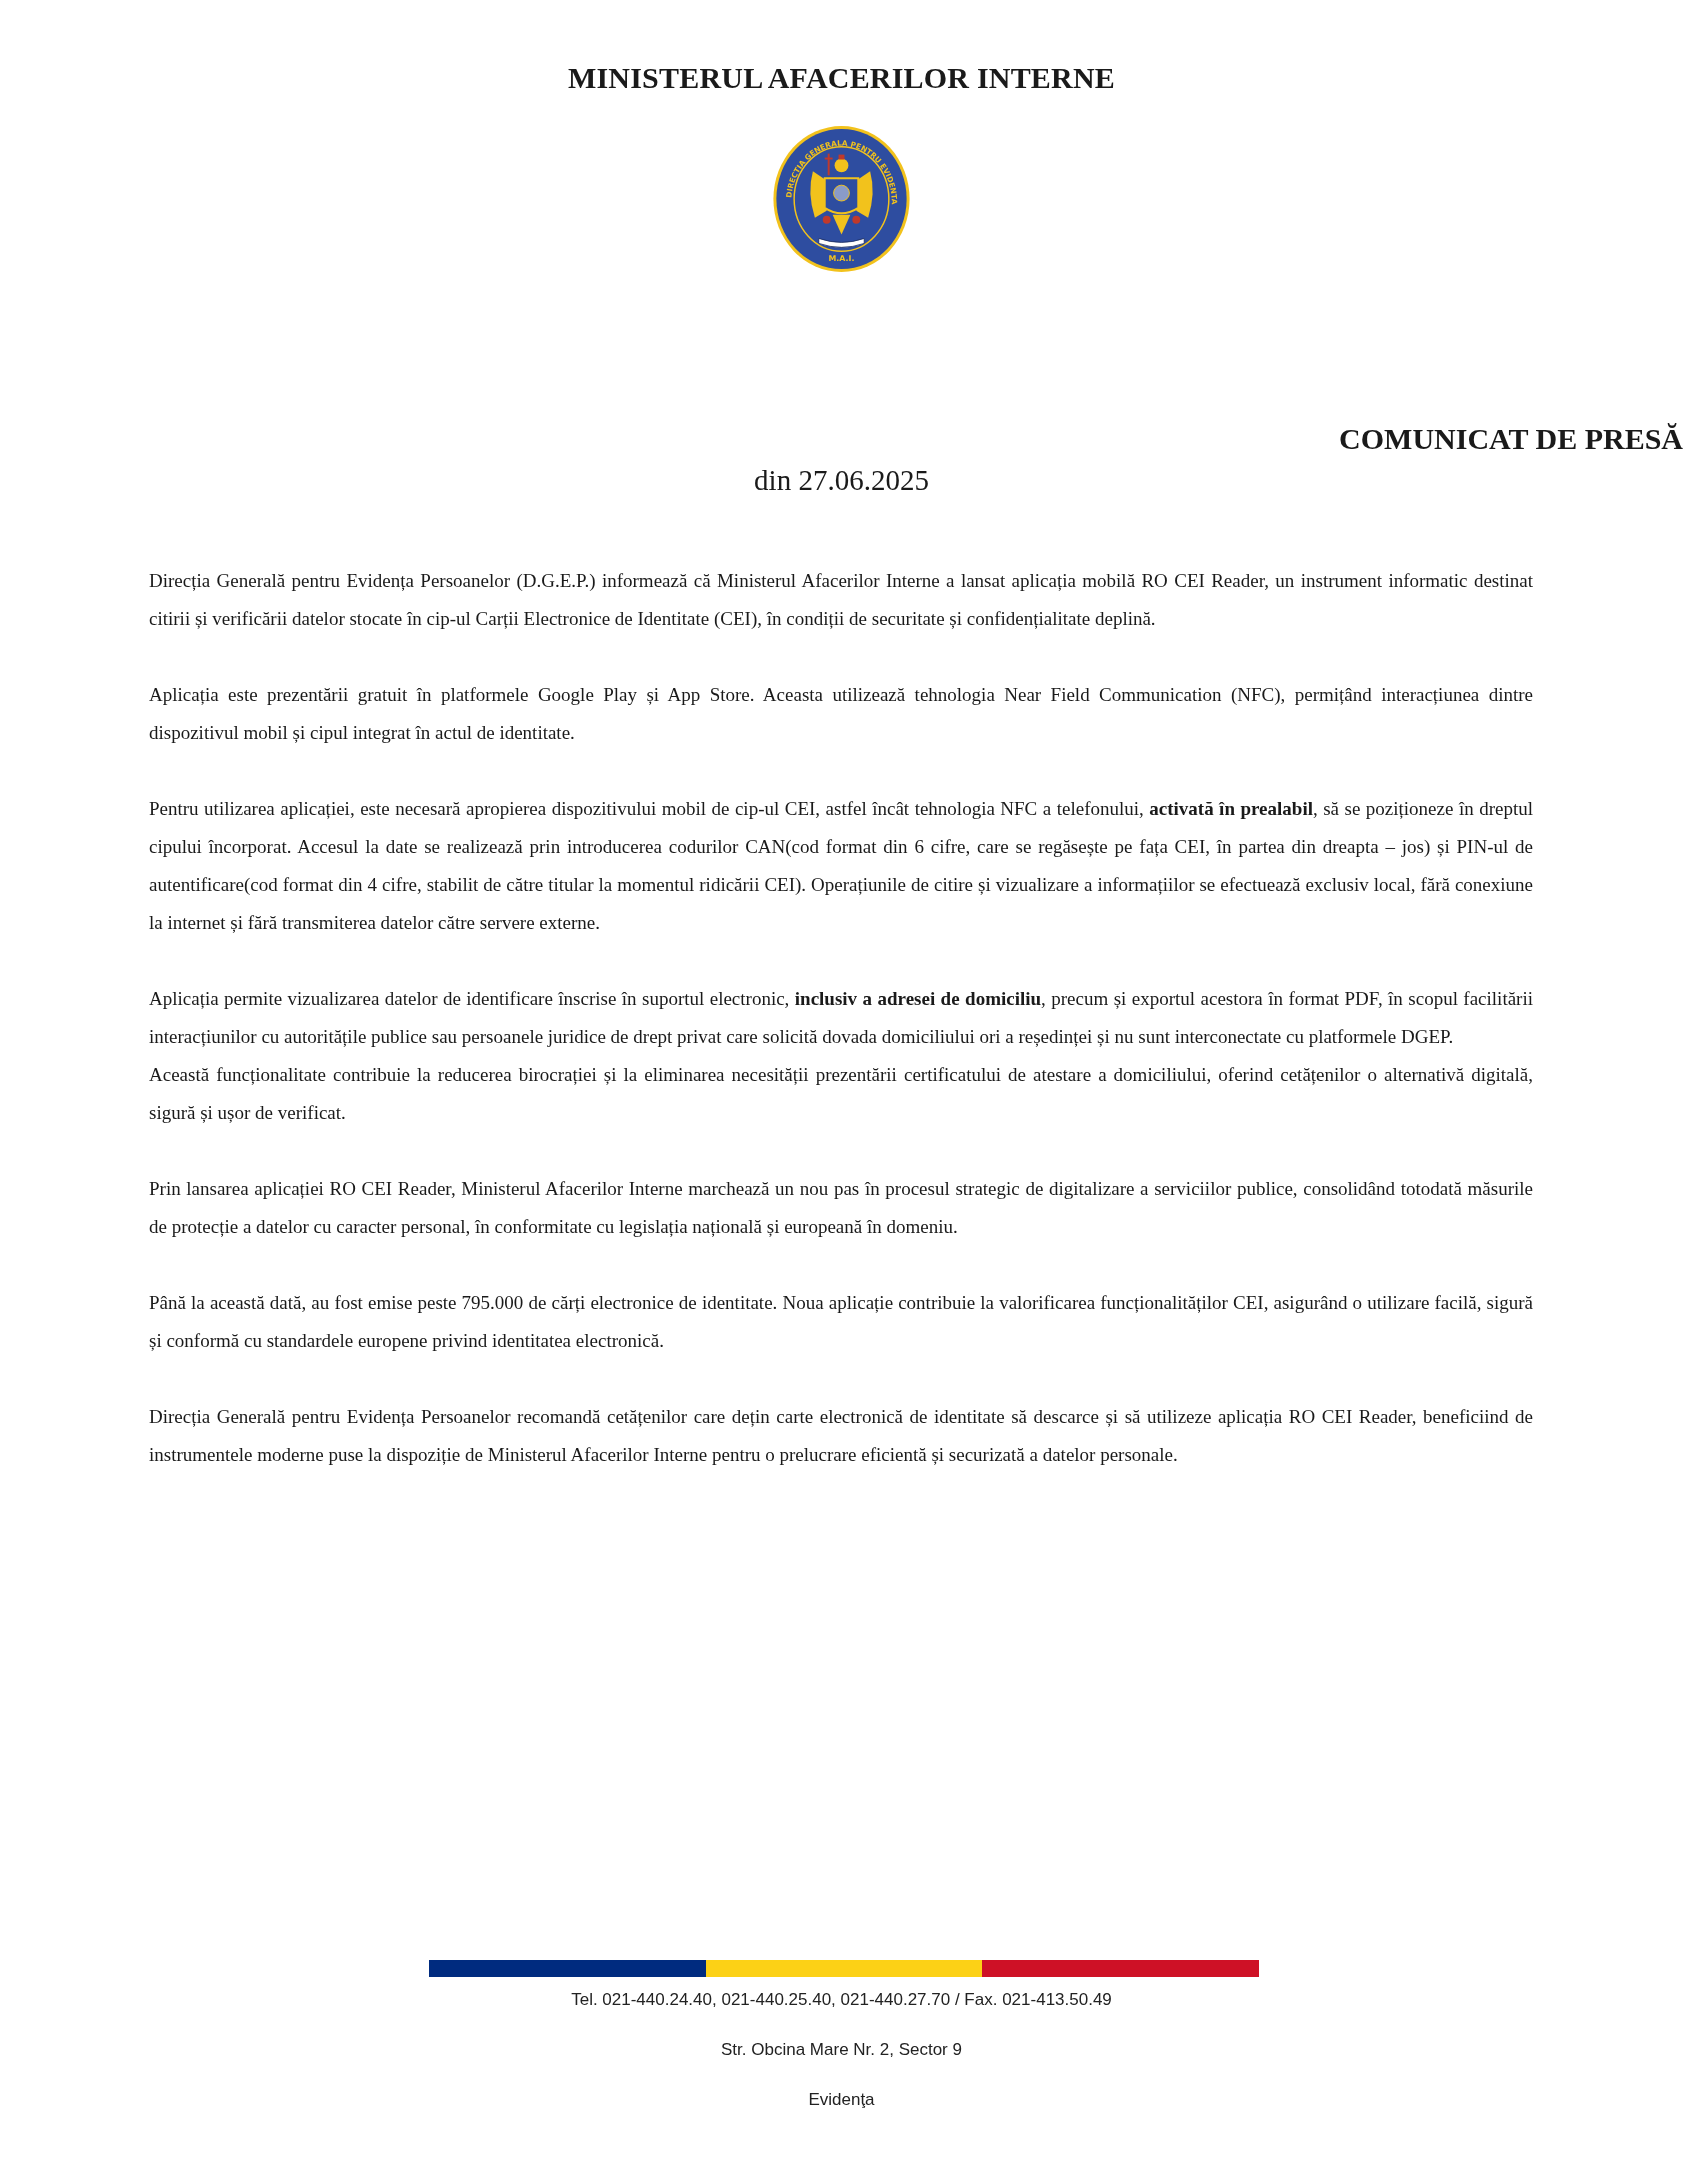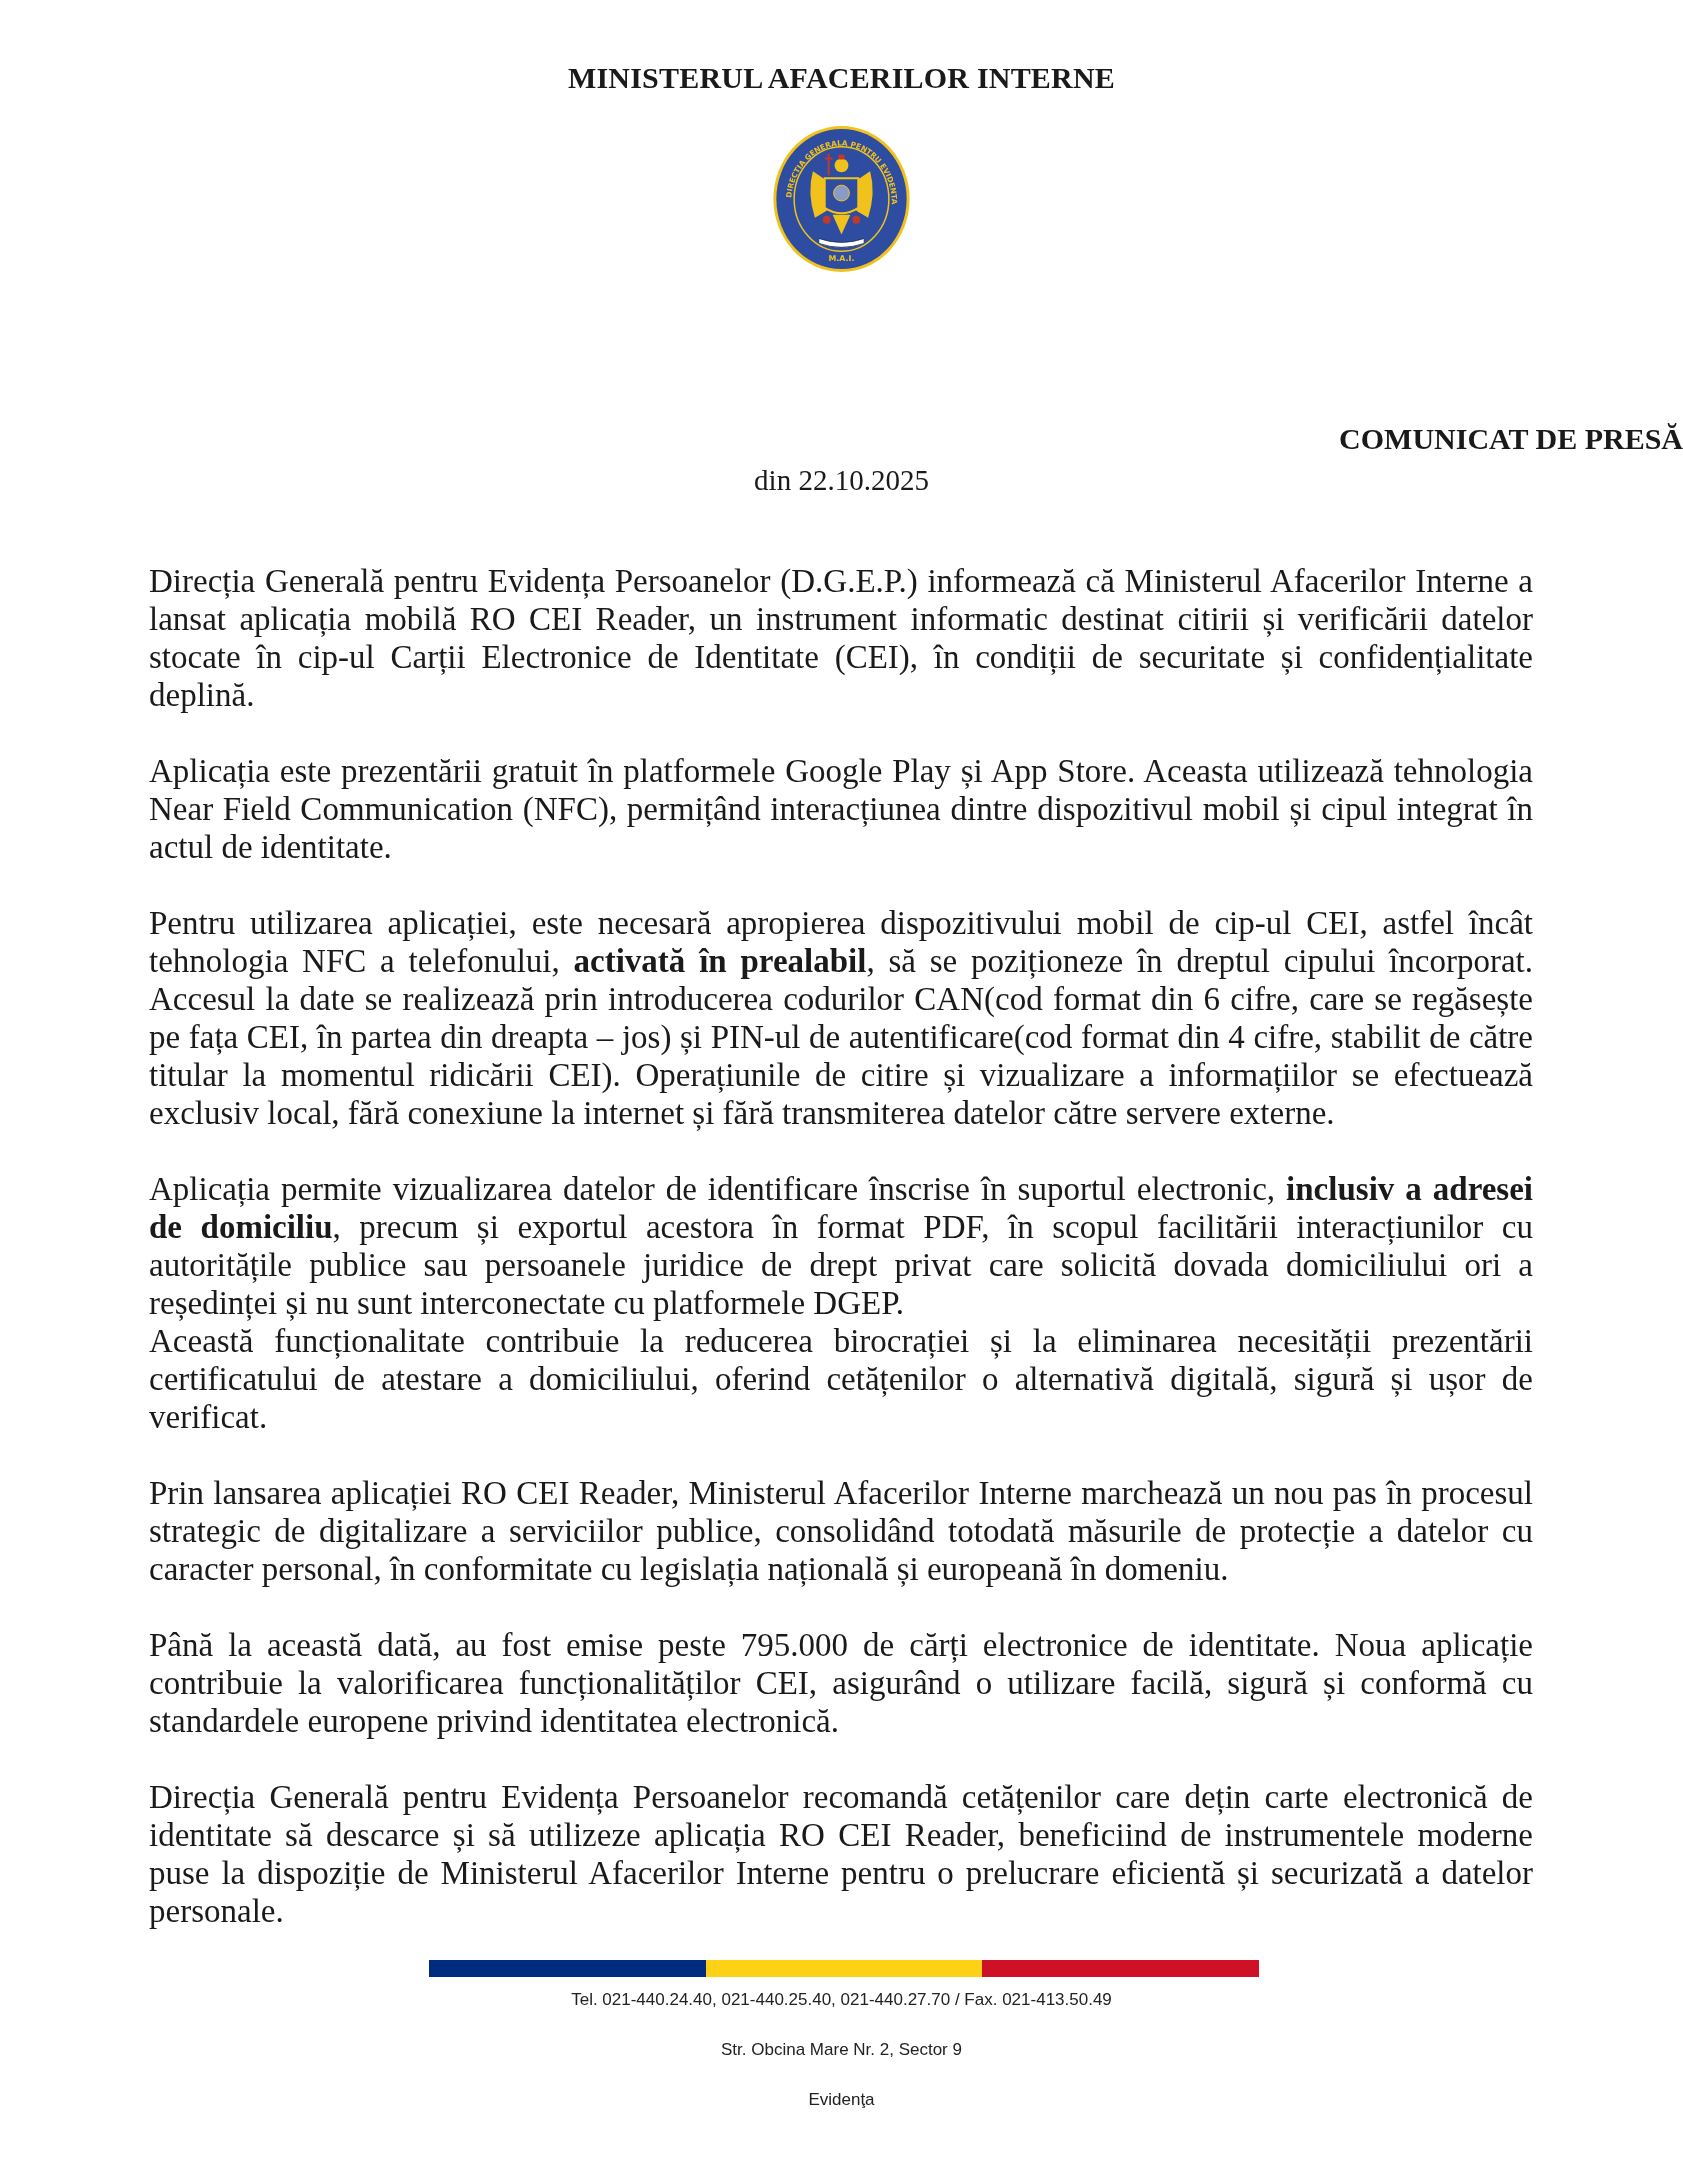--- a/index.html
+++ b/index.html
@@ -56,21 +56,21 @@
       top: 464px;
       left: 0; right: 0;
       text-align: center;
       font-size: 29px;
     }
     .body-text {
       position: absolute;
       left: 149px;
       width: 1384px;
       top: 562px;
-      font-size: 33px;
+      font-size: 19px;
       line-height: 38px;
       text-align: justify;
     }
     .body-text p {
       margin: 0;
     }
     .body-text p.gap {
       margin-top: 38px;
     }
     .body-text b {
@@ -136,21 +136,21 @@
 
       <circle cx="56" cy="97" r="4" fill="#c0392b"></circle>
       <circle cx="86" cy="97" r="4" fill="#c0392b"></circle>
 
       <path d="M48 116 Q71 124 94 116 L94 121 Q71 129 48 121 Z" fill="#ffffff" stroke="#1a2a5a" stroke-width="0.8"></path>
     </svg>
   </div>
 
 
   <div class="press-title">COMUNICAT DE PRESĂ</div>
-  <div class="press-date">din 22.10.2025</div>
+  <div class="press-date">din 27.06.2025</div>
 
   <div class="body-text" id="body-text">
       <p><span>Direcția Generală pentru Evidența Persoanelor (D.G.E.P.) informează că Ministerul Afacerilor Interne a lansat aplicația mobilă RO CEI Reader, un instrument informatic destinat citirii și verificării datelor stocate în cip-ul Carții Electronice de Identitate (CEI), în condiții de securitate și confidențialitate deplină.</span></p>
       <p class="gap"><span>Aplicația este prezentării gratuit în platformele Google Play și App Store. Aceasta utilizează tehnologia Near Field Communication (NFC), permițând interacțiunea dintre dispozitivul mobil și cipul integrat în actul de identitate.</span></p>
       <p class="gap"><span>Pentru utilizarea aplicației, este necesară apropierea dispozitivului mobil de cip-ul CEI, astfel încât tehnologia NFC a telefonului, </span><b>activată în prealabil</b><span>, să se poziționeze în dreptul cipului încorporat. Accesul la date se realizează prin introducerea codurilor CAN(cod format din 6 cifre, care se regăsește pe fața CEI, în partea din dreapta – jos) și PIN-ul de autentificare(cod format din 4 cifre, stabilit de către titular la momentul ridicării CEI). Operațiunile de citire și vizualizare a informațiilor se efectuează exclusiv local, fără conexiune la internet și fără transmiterea datelor către servere externe.</span></p>
       <p class="gap"><span>Aplicația permite vizualizarea datelor de identificare înscrise în suportul electronic, </span><b>inclusiv a adresei de domiciliu</b><span>, precum și exportul acestora în format PDF, în scopul facilitării interacțiunilor cu autoritățile publice sau persoanele juridice de drept privat care solicită dovada domiciliului ori a reședinței și nu sunt interconectate cu platformele DGEP.</span></p>
       <p><span>Această funcționalitate contribuie la reducerea birocrației și la eliminarea necesității prezentării certificatului de atestare a domiciliului, oferind cetățenilor o alternativă digitală, sigură și ușor de verificat.</span></p>
       <p class="gap"><span>Prin lansarea aplicației RO CEI Reader, Ministerul Afacerilor Interne marchează un nou pas în procesul strategic de digitalizare a serviciilor publice, consolidând totodată măsurile de protecție a datelor cu caracter personal, în conformitate cu legislația națională și europeană în domeniu.</span></p>
       <p class="gap"><span>Până la această dată, au fost emise peste 795.000 de cărți electronice de identitate. Noua aplicație contribuie la valorificarea funcționalităților CEI, asigurând o utilizare facilă, sigură și conformă cu standardele europene privind identitatea electronică.</span></p>
       <p class="gap"><span>Direcția Generală pentru Evidența Persoanelor recomandă cetățenilor care dețin carte electronică de identitate să descarce și să utilizeze aplicația RO CEI Reader, beneficiind de instrumentele moderne puse la dispoziție de Ministerul Afacerilor Interne pentru o prelucrare eficientă și securizată a datelor personale.</span></p>

